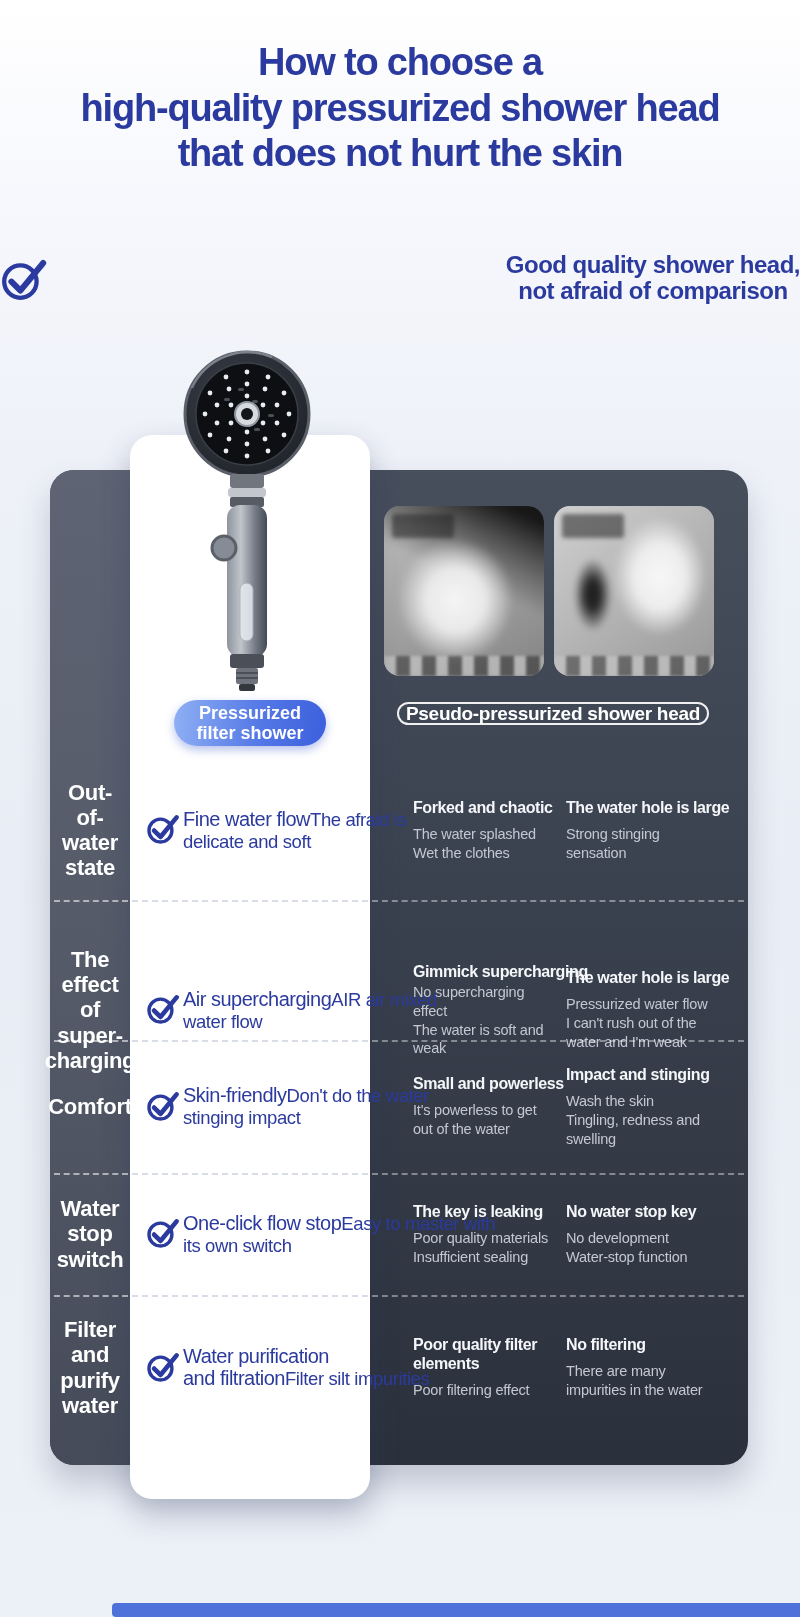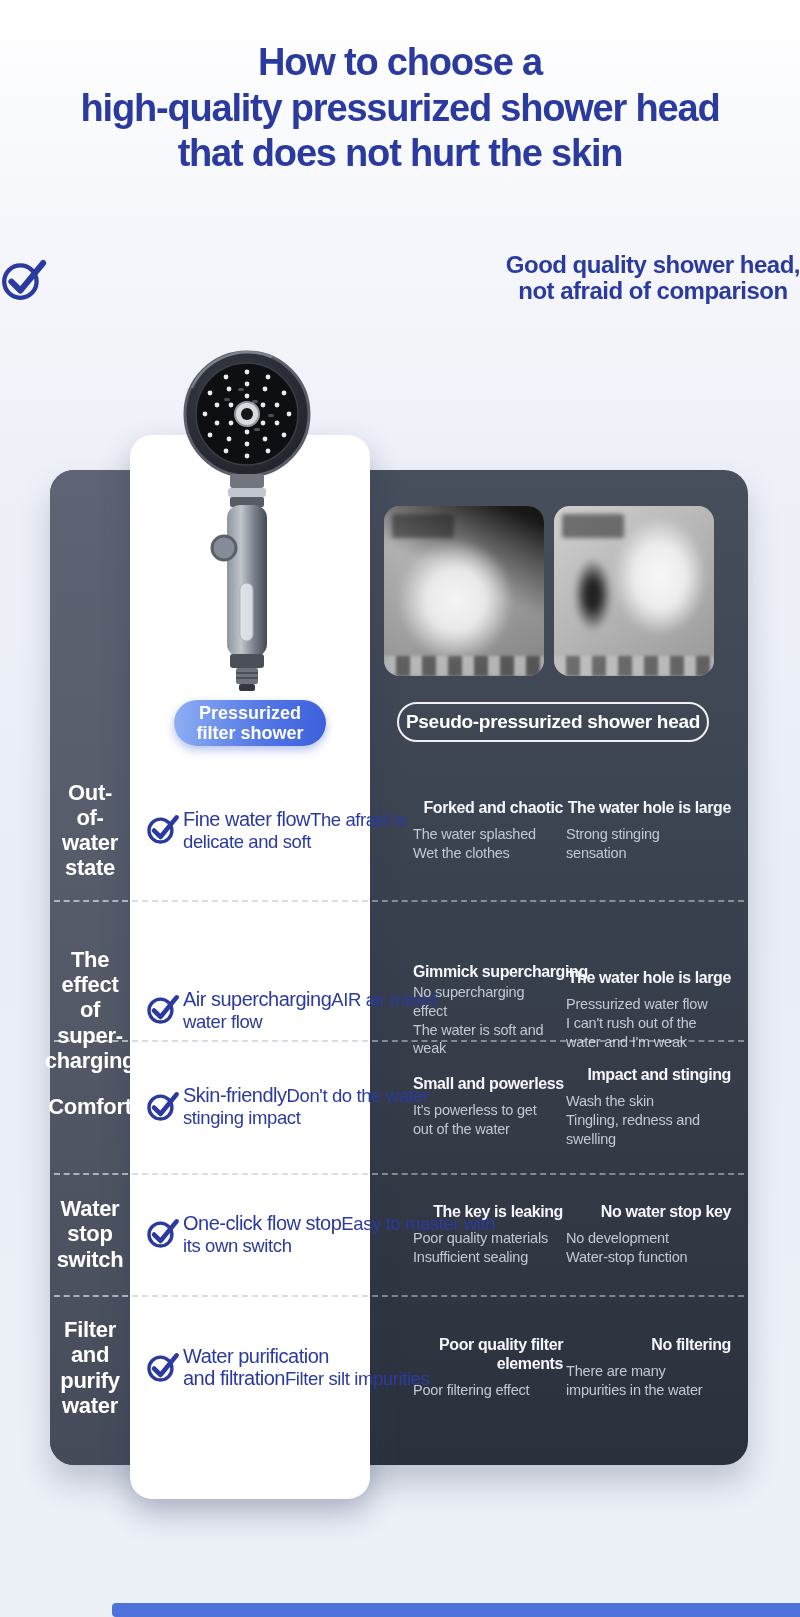--- a/index.html
+++ b/index.html
@@ -36,35 +36,35 @@
      linear-gradient(140deg,#d2d2d2 0%,#969696 100%);}
   .cap{position:absolute;left:8px;top:8px;width:62px;height:24px;background:rgba(35,35,35,.55);filter:blur(2px);border-radius:3px;}
   .bar{position:absolute;left:0;right:0;bottom:0;height:20px;background:rgba(10,10,10,.4);filter:blur(1.5px);
      background-image:repeating-linear-gradient(90deg,rgba(255,255,255,.55) 0 12px,rgba(255,255,255,0) 12px 26px);}
 
   
   .good-badge{position:absolute;left:174px;top:700px;width:152px;height:46px;border-radius:23px;
     background:linear-gradient(95deg,#8fb0f4 0%,#5579e6 55%,#3c5fdd 100%);
     display:flex;align-items:center;justify-content:center;text-align:center;
     color:#fff;font-weight:700;font-size:18px;line-height:1.12;white-space:pre-line;box-shadow:0 4px 10px rgba(50,80,200,.35);}
-  .bad-badge{position:absolute;left:397px;top:702px;width:312px;height:40px;border-radius:22px;border:2px solid rgba(255,255,255,.92);
+  .bad-badge{position:absolute;left:397px;top:702px;width:312px;height:23px;border-radius:22px;border:2px solid rgba(255,255,255,.92);
     display:flex;align-items:center;justify-content:center;color:#fff;font-weight:700;font-size:19px;letter-spacing:-0.3px;box-sizing:border-box;}
 
   
   .row{position:absolute;left:0;width:800px;}
   .cell-label{position:absolute;left:50px;width:80px;top:0;height:100%;display:flex;align-items:center;justify-content:center;
     color:#ffffff;font-weight:700;font-size:22px;line-height:1.14;letter-spacing:-0.3px;text-align:center;white-space:pre-line;}
   .cell-good{position:absolute;left:146px;width:218px;top:0;height:100%;display:flex;align-items:center;color:#2b3a9e;}
   .cell-good .g-ico{width:34px;flex:0 0 34px;margin-right:3px;}
   .g-title{font-weight:400;font-size:20px;line-height:1.1;letter-spacing:-0.5px;white-space:pre;}
   .g-body{font-size:18.5px;line-height:1.18;letter-spacing:-0.4px;margin-top:3px;white-space:pre;}
   .cell-bad{position:absolute;top:0;height:100%;display:flex;flex-direction:column;justify-content:center;}
   .bad-a{left:413px;width:150px;}
   .bad-b{left:566px;width:165px;}
-  .b-head{color:#f4f6f9;font-weight:700;font-size:16px;line-height:1.2;letter-spacing:-0.4px;white-space:pre;text-align:right;}
+  .b-head{color:#f4f6f9;font-weight:700;font-size:16px;line-height:1.2;letter-spacing:-0.4px;white-space:pre;}
   .b-body{color:#c3c8d2;font-size:14.5px;line-height:1.3;letter-spacing:-0.2px;margin-top:8px;white-space:pre;}
 
   
   .sep{position:absolute;height:0;}
   .sep .sa{position:absolute;left:54px;width:74px;border-top:2px dashed rgba(255,255,255,.55);}
   .sep .sb{position:absolute;left:132px;width:236px;border-top:2px dashed #d7dce6;}
   .sep .sc{position:absolute;left:372px;width:372px;border-top:2px dashed rgba(255,255,255,.4);}
 
   .bottom-bar{position:absolute;left:112px;top:1603px;width:688px;height:14px;background:#4e72da;border-radius:4px 0 0 4px;}
 

